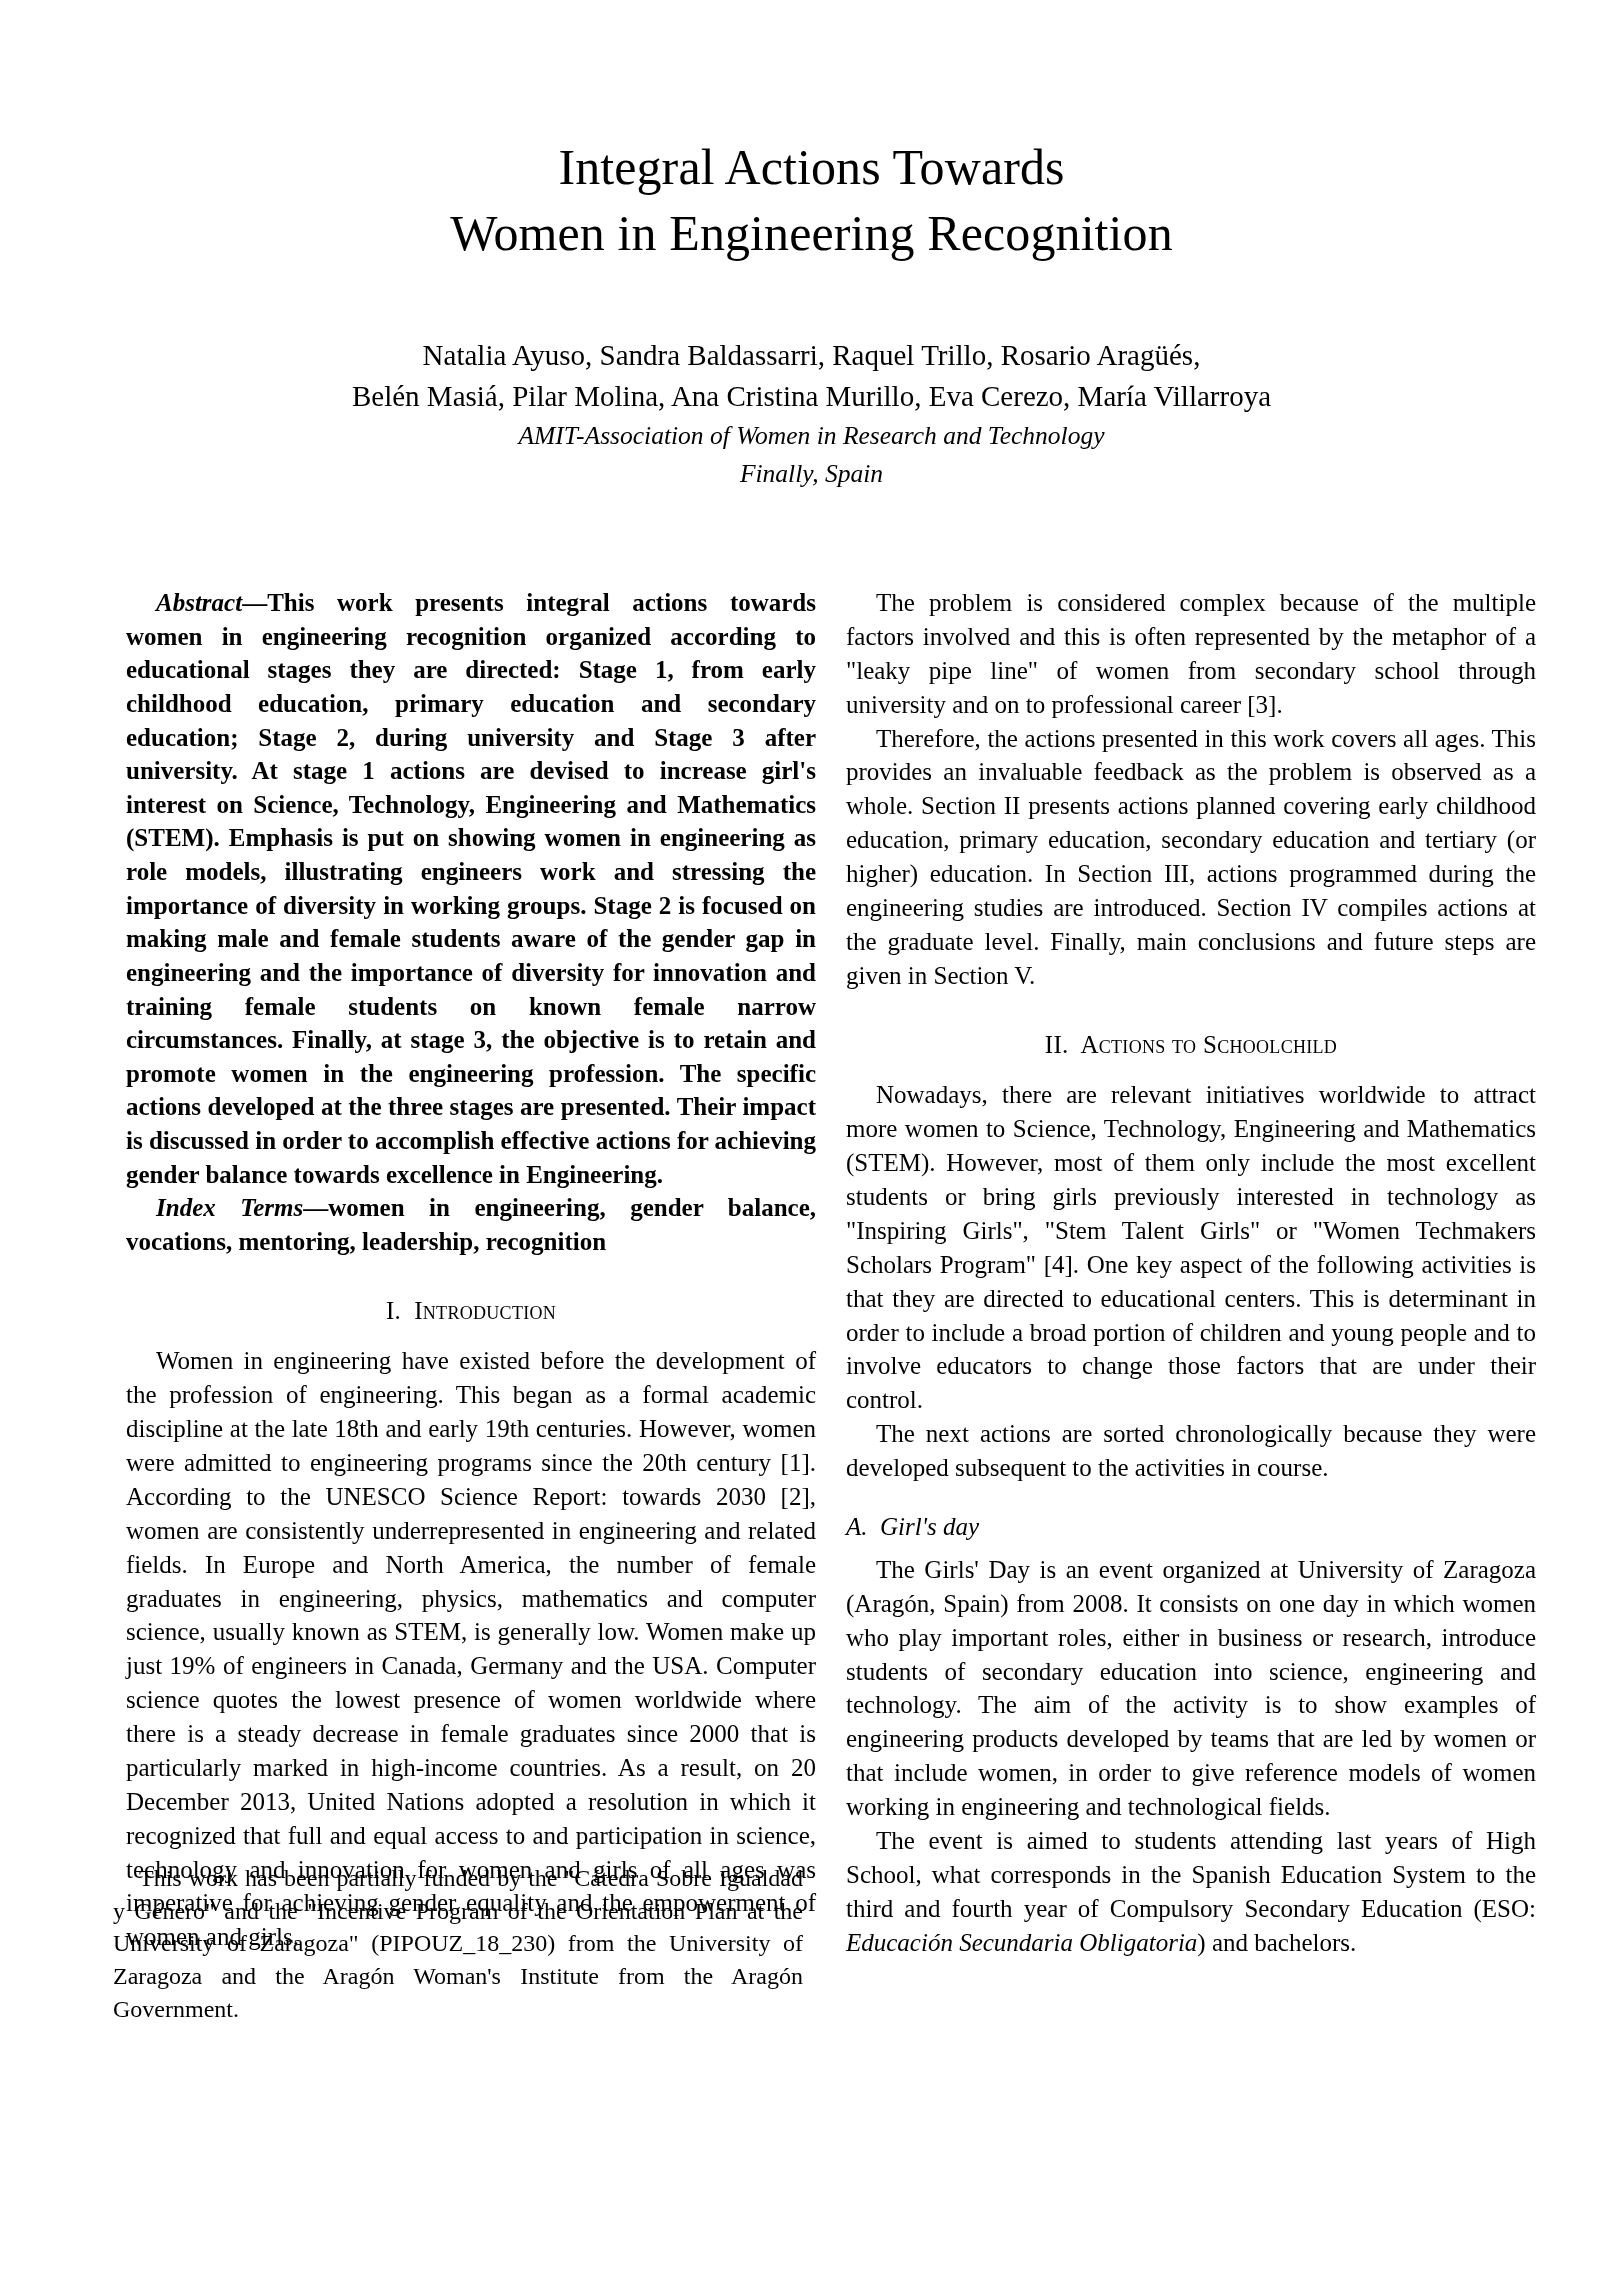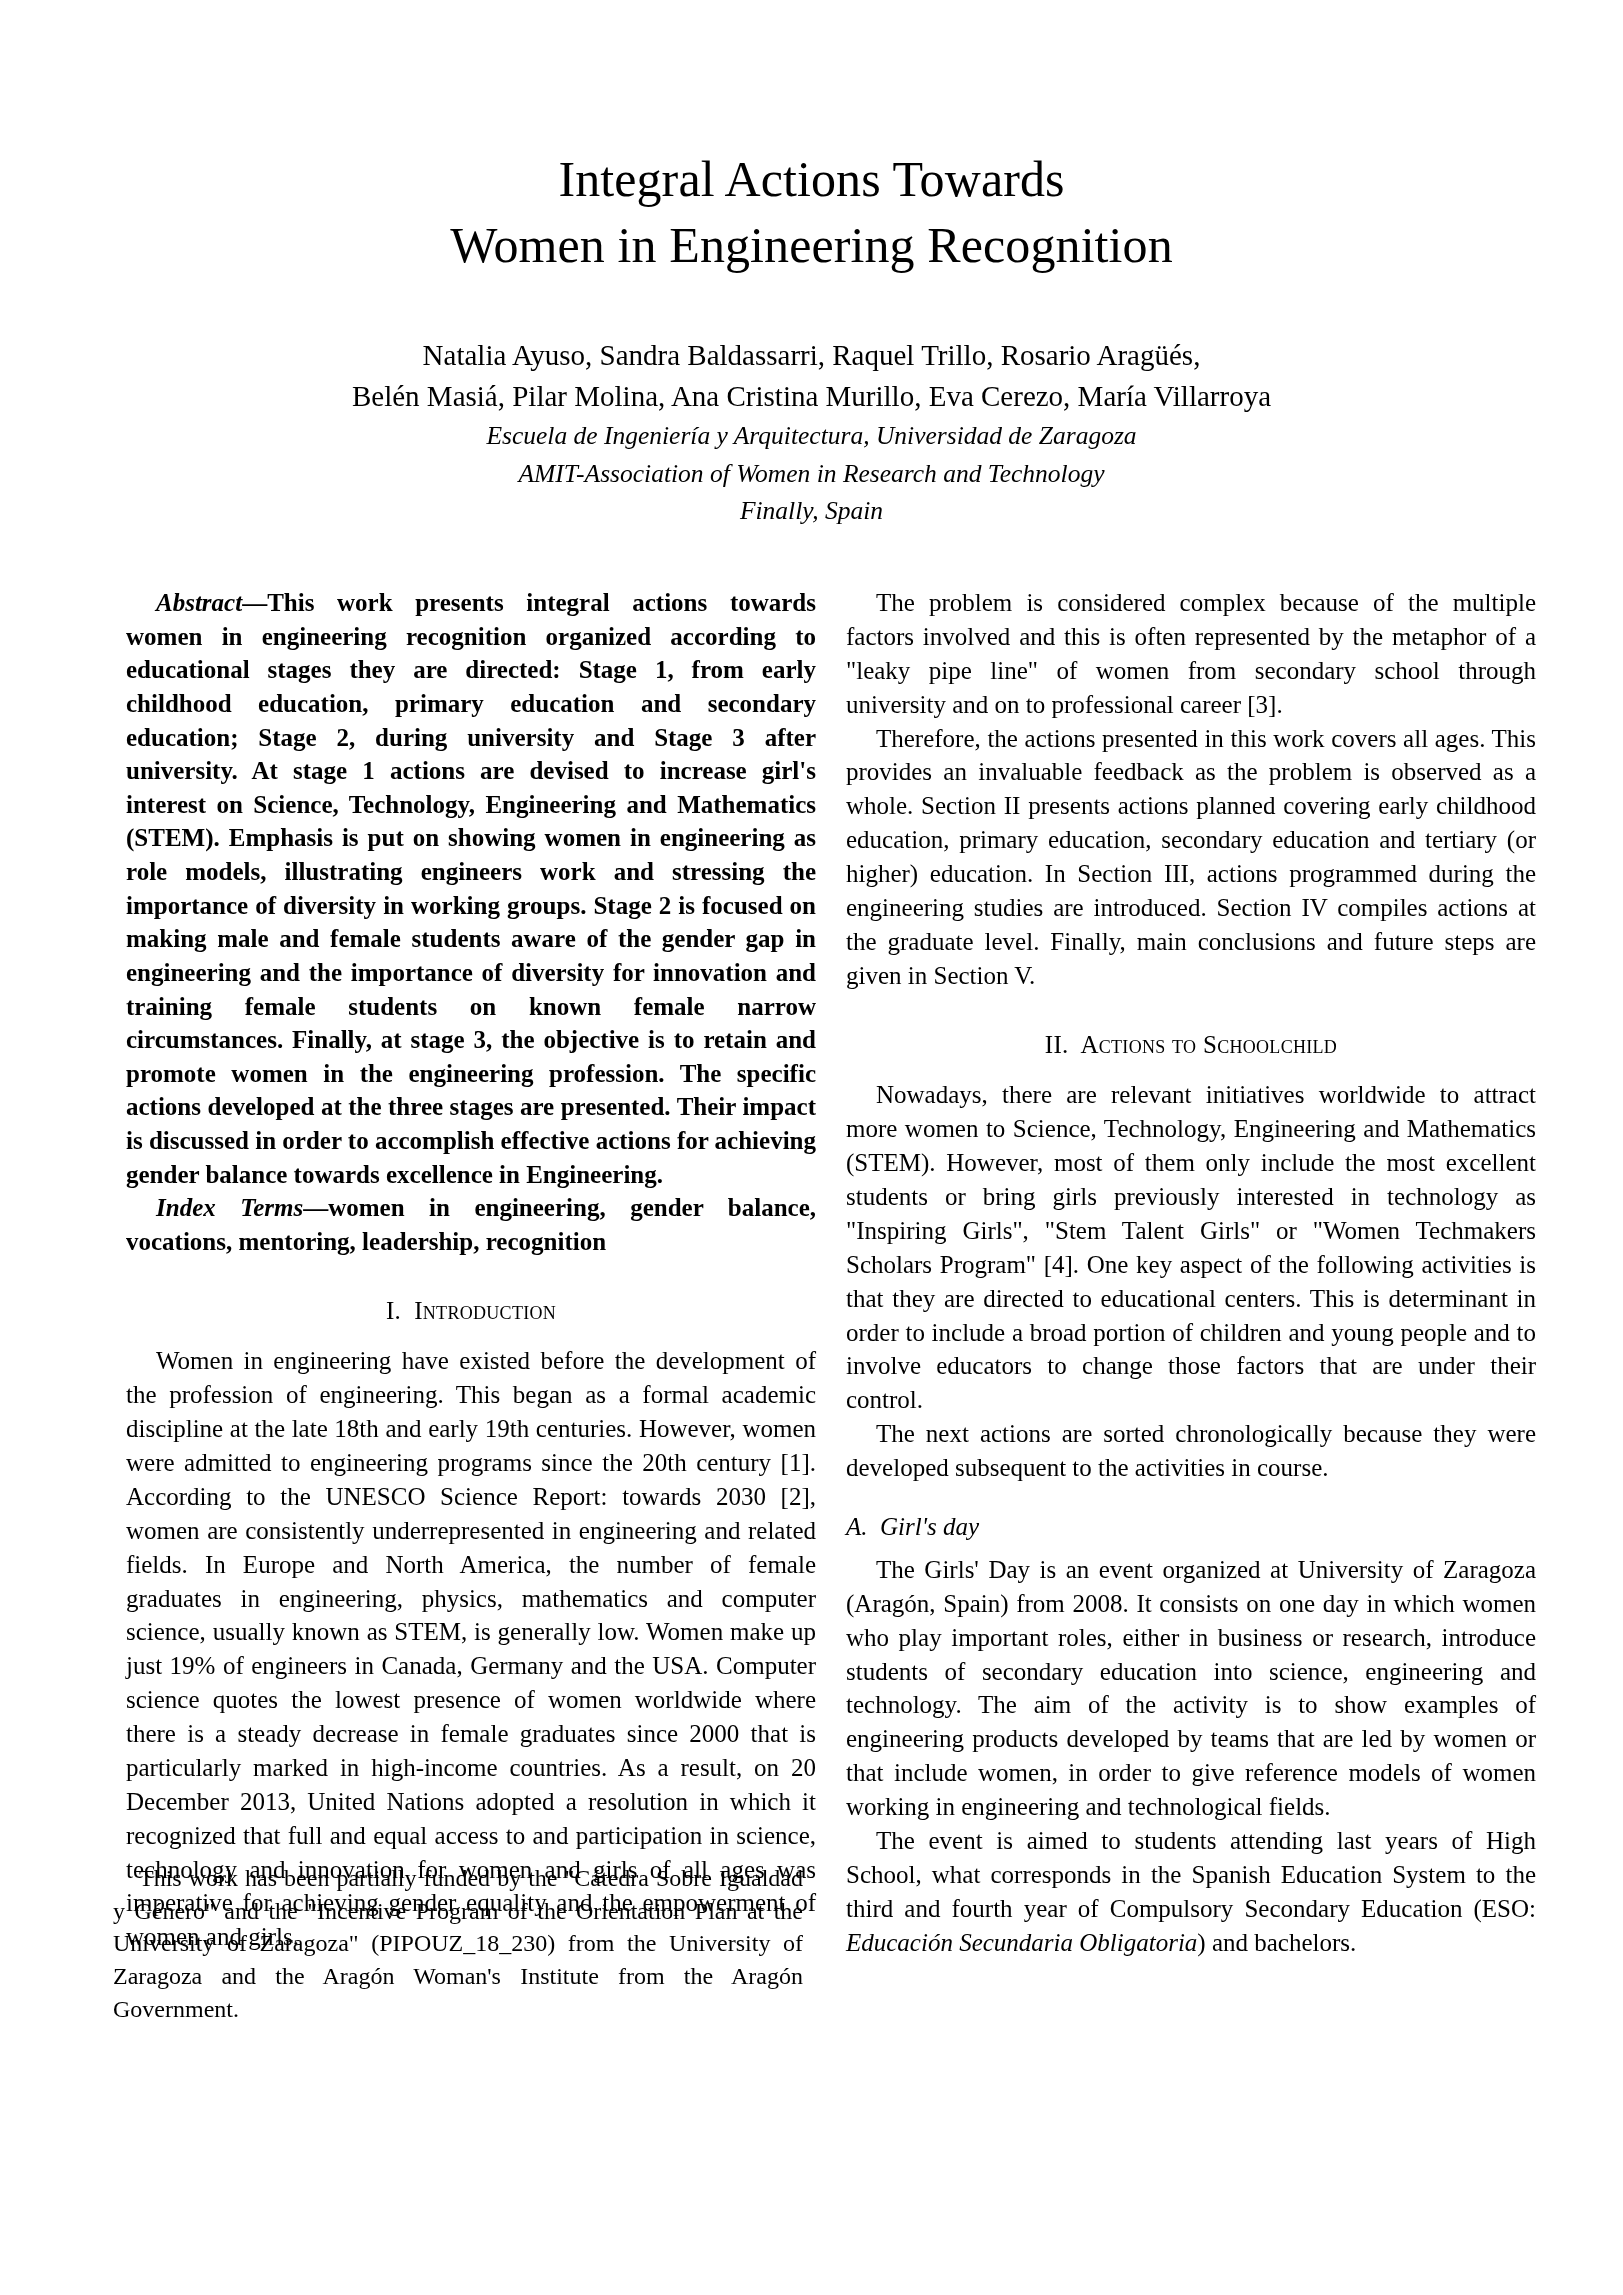--- a/index.html
+++ b/index.html
@@ -23,21 +23,21 @@
     left: 126px;
     top: 134px;
     width: 1371px;
     text-align: center;
   }
   .paper-title {
     font-size: 50px;
     line-height: 1.32;
     font-weight: normal;
     letter-spacing: 0.1px;
-    margin: 12px;
+    margin: 0;
   }
   .title-line { display: block; }
 
   .authors-block {
     position: absolute;
     left: 126px;
     top: 327px;
     width: 1371px;
     text-align: center;
     margin-top: 8px;
@@ -134,21 +134,20 @@
   <div class="title-block">
     <h1 class="paper-title">
       <span class="title-line">Integral Actions Towards</span>
       <span class="title-line">Women in Engineering Recognition</span>
     </h1>
   </div>
 
   <div class="authors-block">
     <span class="author-line">Natalia Ayuso, Sandra Baldassarri, Raquel Trillo, Rosario Aragüés,</span>
     <span class="author-line">Belén Masiá, Pilar Molina, Ana Cristina Murillo, Eva Cerezo, María Villarroya</span>
-    <span class="affil-line">Escuela de Ingeniería y Arquitectura, Universidad de Zaragoza</span>
     <span class="affil-line">AMIT-Association of Women in Research and Technology</span>
     <span class="affil-line">Finally, Spain</span>
   </div>
 
   <div class="col col-left">
 
     <p class="abstract-p"><span class="lead-italic">Abstract</span><span>—</span><span>This work presents integral actions towards women in engineering recognition organized according to educational stages they are directed: Stage 1, from early childhood education, primary education and secondary education; Stage 2, during university and Stage 3 after university. At stage 1 actions are devised to increase girl's interest on Science, Technology, Engineering and Mathematics (STEM). Emphasis is put on showing women in engineering as role models, illustrating engineers work and stressing the importance of diversity in working groups. Stage 2 is focused on making male and female students aware of the gender gap in engineering and the importance of diversity for innovation and training female students on known female narrow circumstances. Finally, at stage 3, the objective is to retain and promote women in the engineering profession. The specific actions developed at the three stages are presented. Their impact is discussed in order to accomplish effective actions for achieving gender balance towards excellence in Engineering.</span></p>
 
     <p class="index-p"><span class="lead-italic">Index Terms</span><span>—</span><span>women in engineering, gender balance, vocations, mentoring, leadership, recognition</span></p>
 

